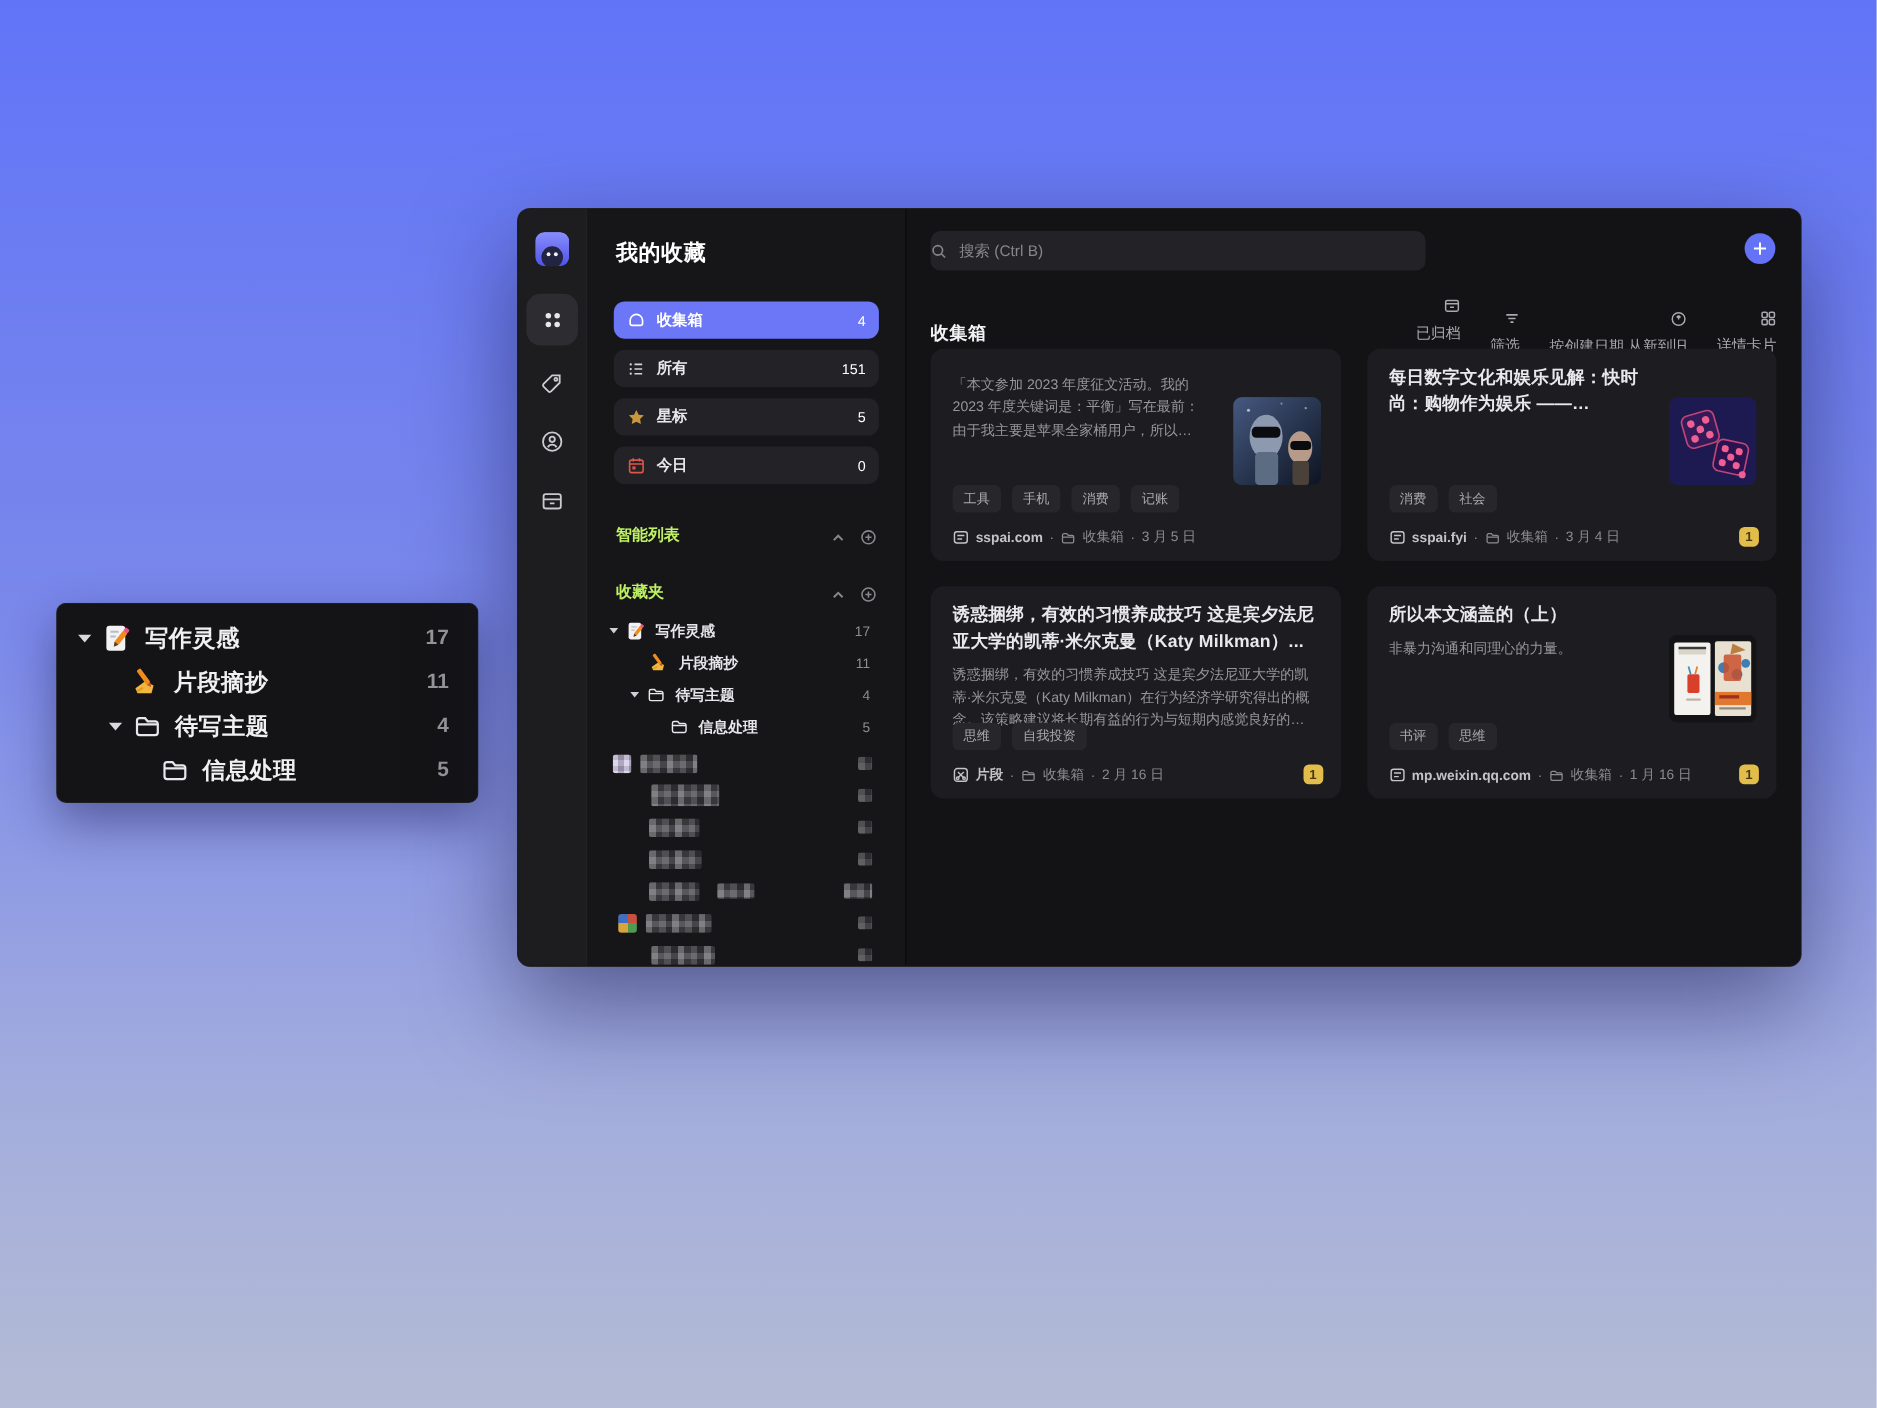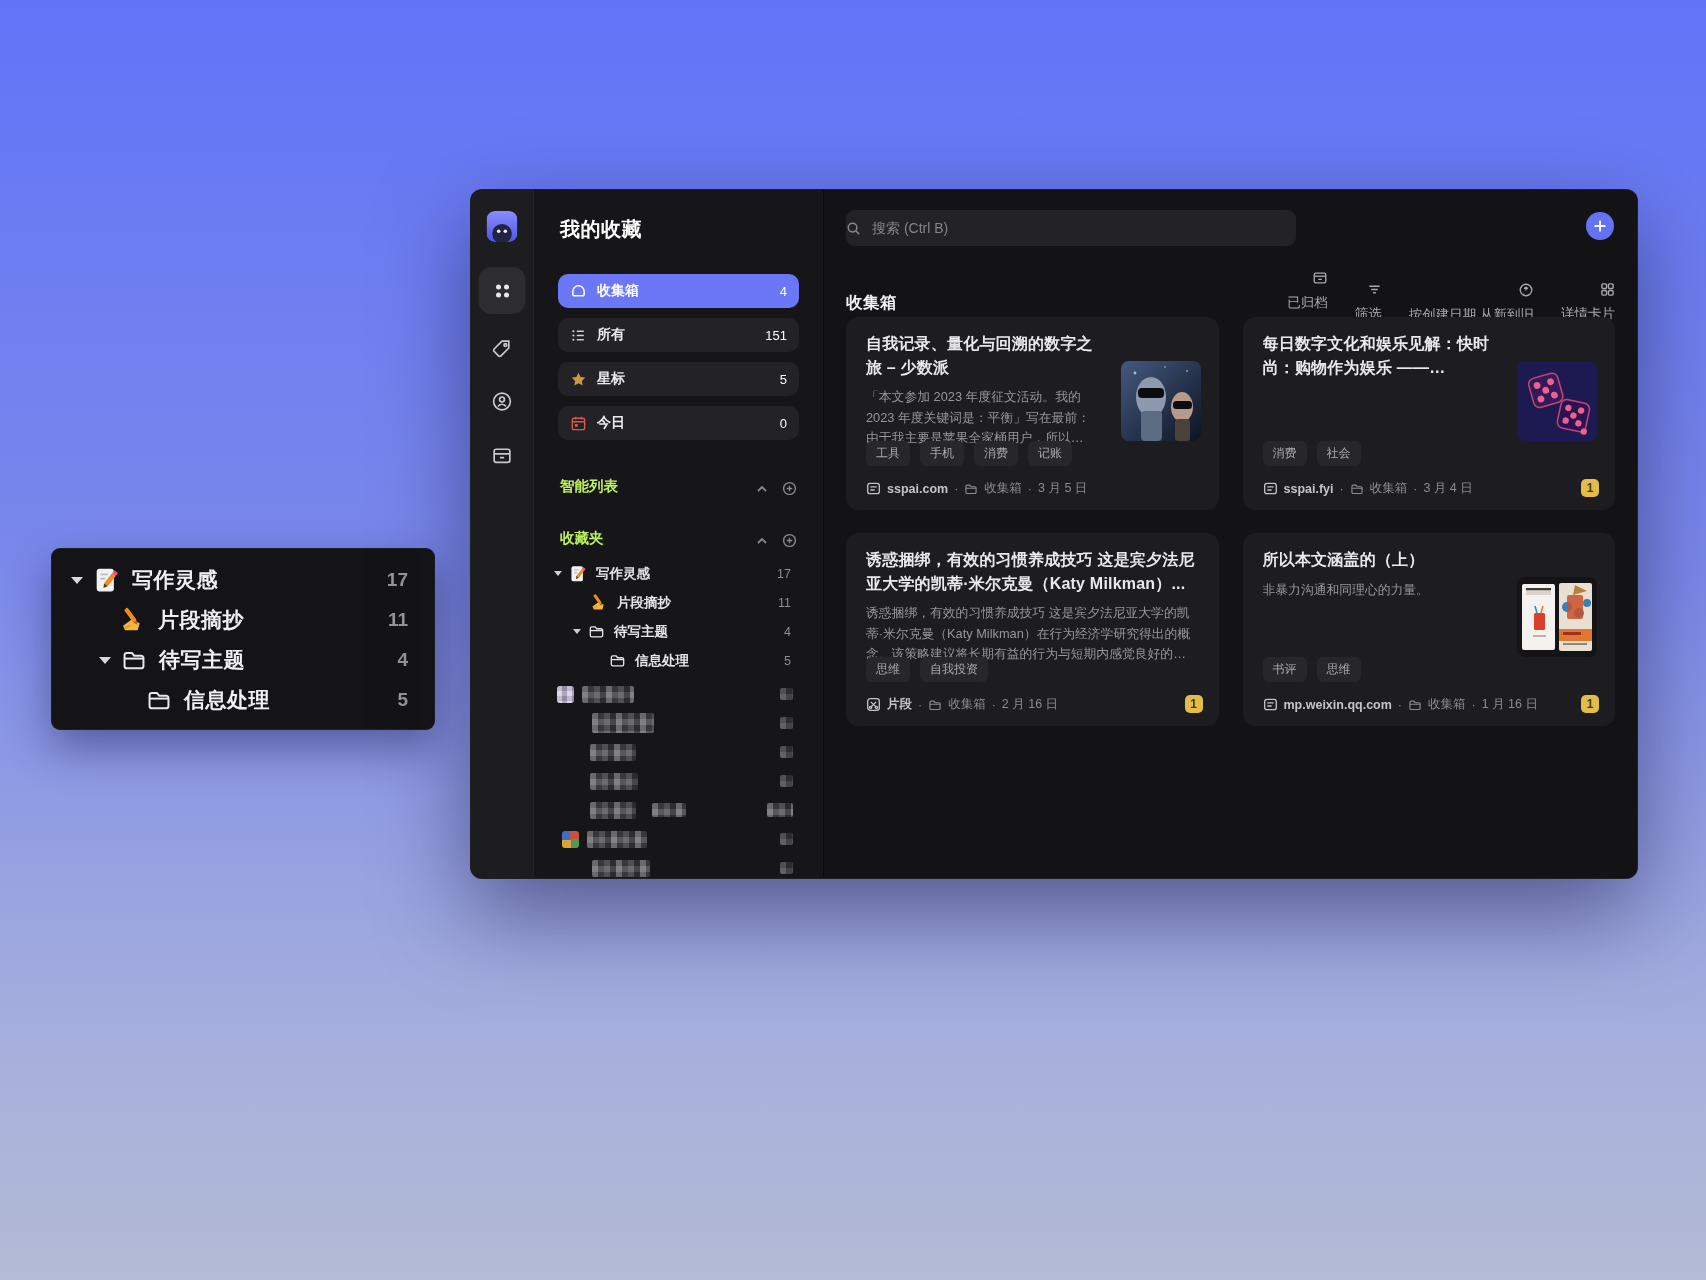--- a/index.html
+++ b/index.html
@@ -513,21 +513,20 @@
                 </svg>
               </span>
             <span>详情卡片</span>
           </span>
         </span>
       </div>
 
       <div class="grid">
 
         <div class="card has-thumb">
-          <div class="card-title">自我记录、量化与回溯的数字之旅 – 少数派</div>
           <div class="card-excerpt">「本文参加 2023 年度征文活动。我的 2023 年度关键词是：平衡」写在最前：由于我主要是苹果全家桶用户，所以本文涵盖的 App 和服务...</div>
           <div class="thumb">
             <svg width="80" height="80" viewBox="0 0 80 80">
                 <defs>
                   <linearGradient id="t1" x1="0" y1="0" x2="1" y2="1">
                     <stop offset="0" stop-color="#455980"></stop>
                     <stop offset="1" stop-color="#0d1422"></stop>
                   </linearGradient>
                 </defs>
                 <rect width="80" height="80" fill="url(#t1)"></rect>

